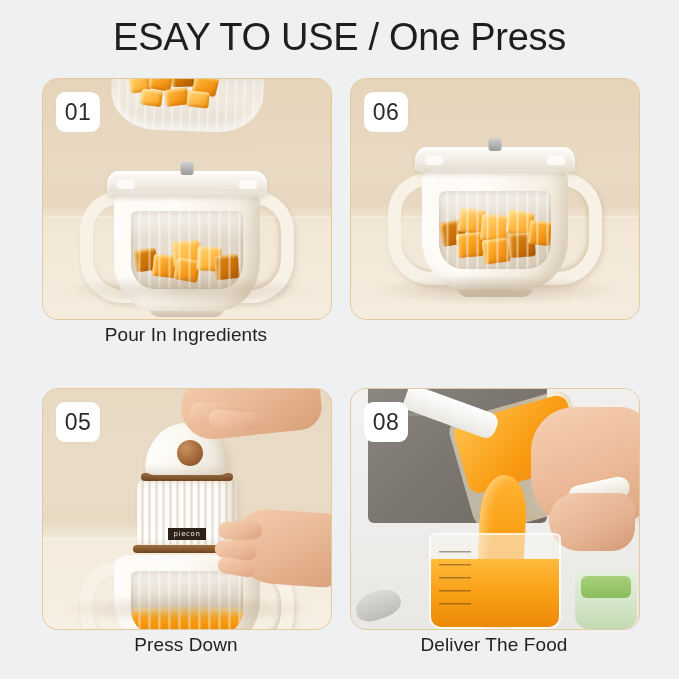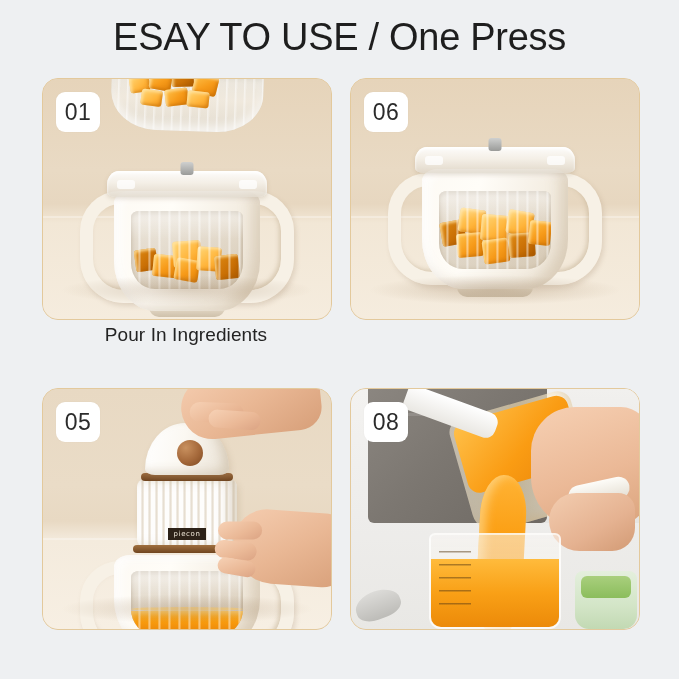--- a/index.html
+++ b/index.html
@@ -714,20 +714,21 @@
         <div class="hand side">
           <div class="finger" style="left:-16px;top:14px;width:44px;height:18px;transform:rotate(-4deg)"></div>
           <div class="finger" style="left:-18px;top:34px;width:42px;height:18px;transform:rotate(2deg)"></div>
           <div class="finger" style="left:-14px;top:52px;width:38px;height:16px;transform:rotate(6deg)"></div>
         </div>
 
         <div class="floor-shadow" style="bottom:2%"></div>
 
         <div class="badge">05</div>
       </div>
+      <div class="caption">Press Down</div>
     </div>
 
     <div class="step">
       <div class="photo">
         <div class="scene-deliver"></div>
         <div class="bg-white-panel"></div>
         <div class="apron"></div>
 
         <div class="spatula"></div>
 
@@ -746,16 +747,17 @@
           <div class="measure-fill"></div>
           <div class="measure-marks"></div>
         </div>
 
         <div class="green-bowl">
           <div class="green-bowl-fill"></div>
         </div>
 
         <div class="badge">08</div>
       </div>
+      <div class="caption">Deliver The Food</div>
     </div>
 
   </div>
 </div>
 
 </body></html>

